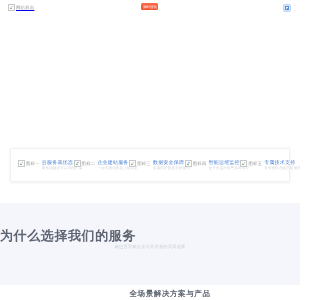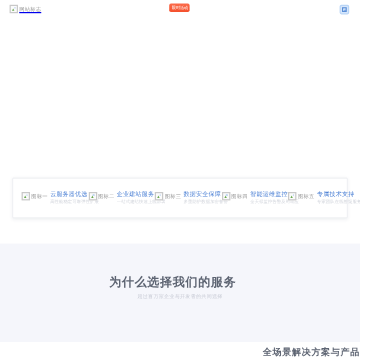--- a/index.html
+++ b/index.html
@@ -213,22 +213,22 @@
     width: 300px;
     height: 82px;
     background: #f5f6fb;
   }
 
   .section-heading {
     position: absolute;
     left: 0;
     right: 12px;
     top: 28px;
-    text-align: center;
-    font-size: 10px;
+    text-align: left;
+    font-size: 13px;
     line-height: 9px;
     color: #5d6472;
     letter-spacing: 0.6px;
     font-weight: bold;
   }
 
   .section-sub {
     position: absolute;
     left: 0;
     right: 0;
@@ -248,21 +248,21 @@
     width: 300px;
     height: 15px;
     background: #ffffff;
   }
 
   .bottom-heading {
     position: absolute;
     left: 0;
     right: 0;
     top: 4px;
-    text-align: right;
+    text-align: center;
     font-size: 7.5px;
     line-height: 9px;
     color: #5d6472;
     letter-spacing: 0.6px;
     font-weight: bold;
     padding-left: 40px;
   }
 </style>
 </head>
 <body>

